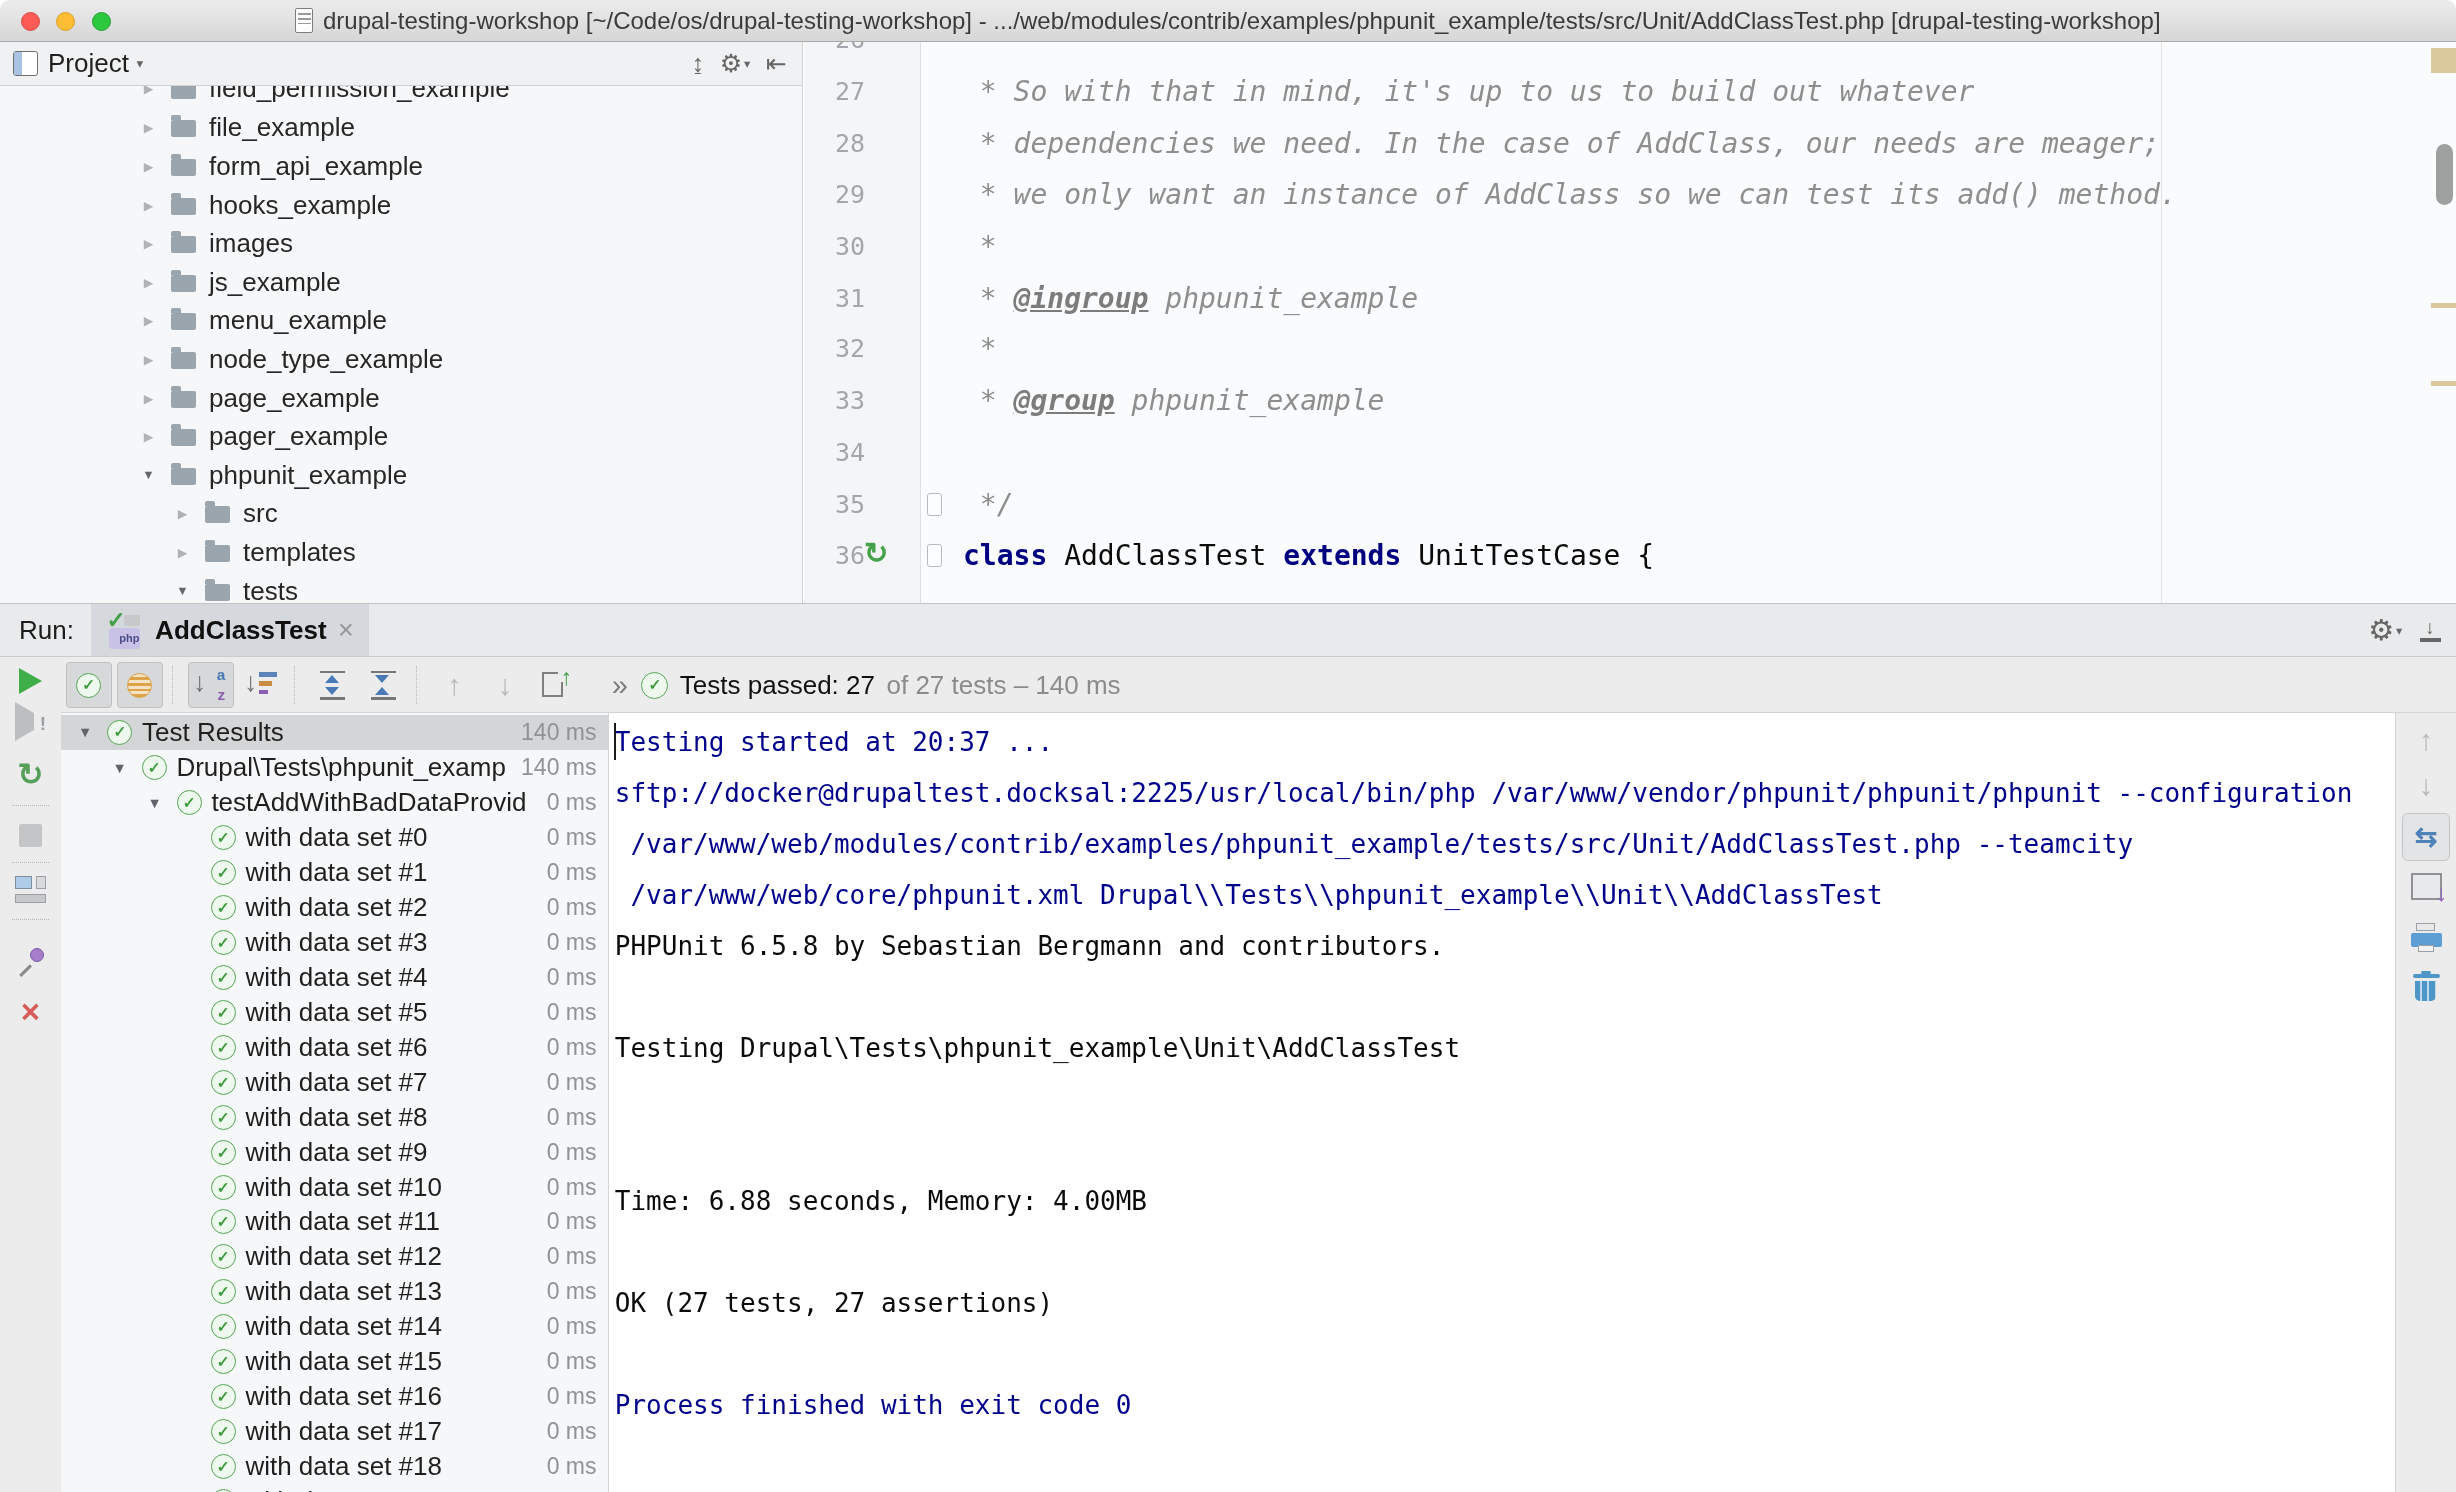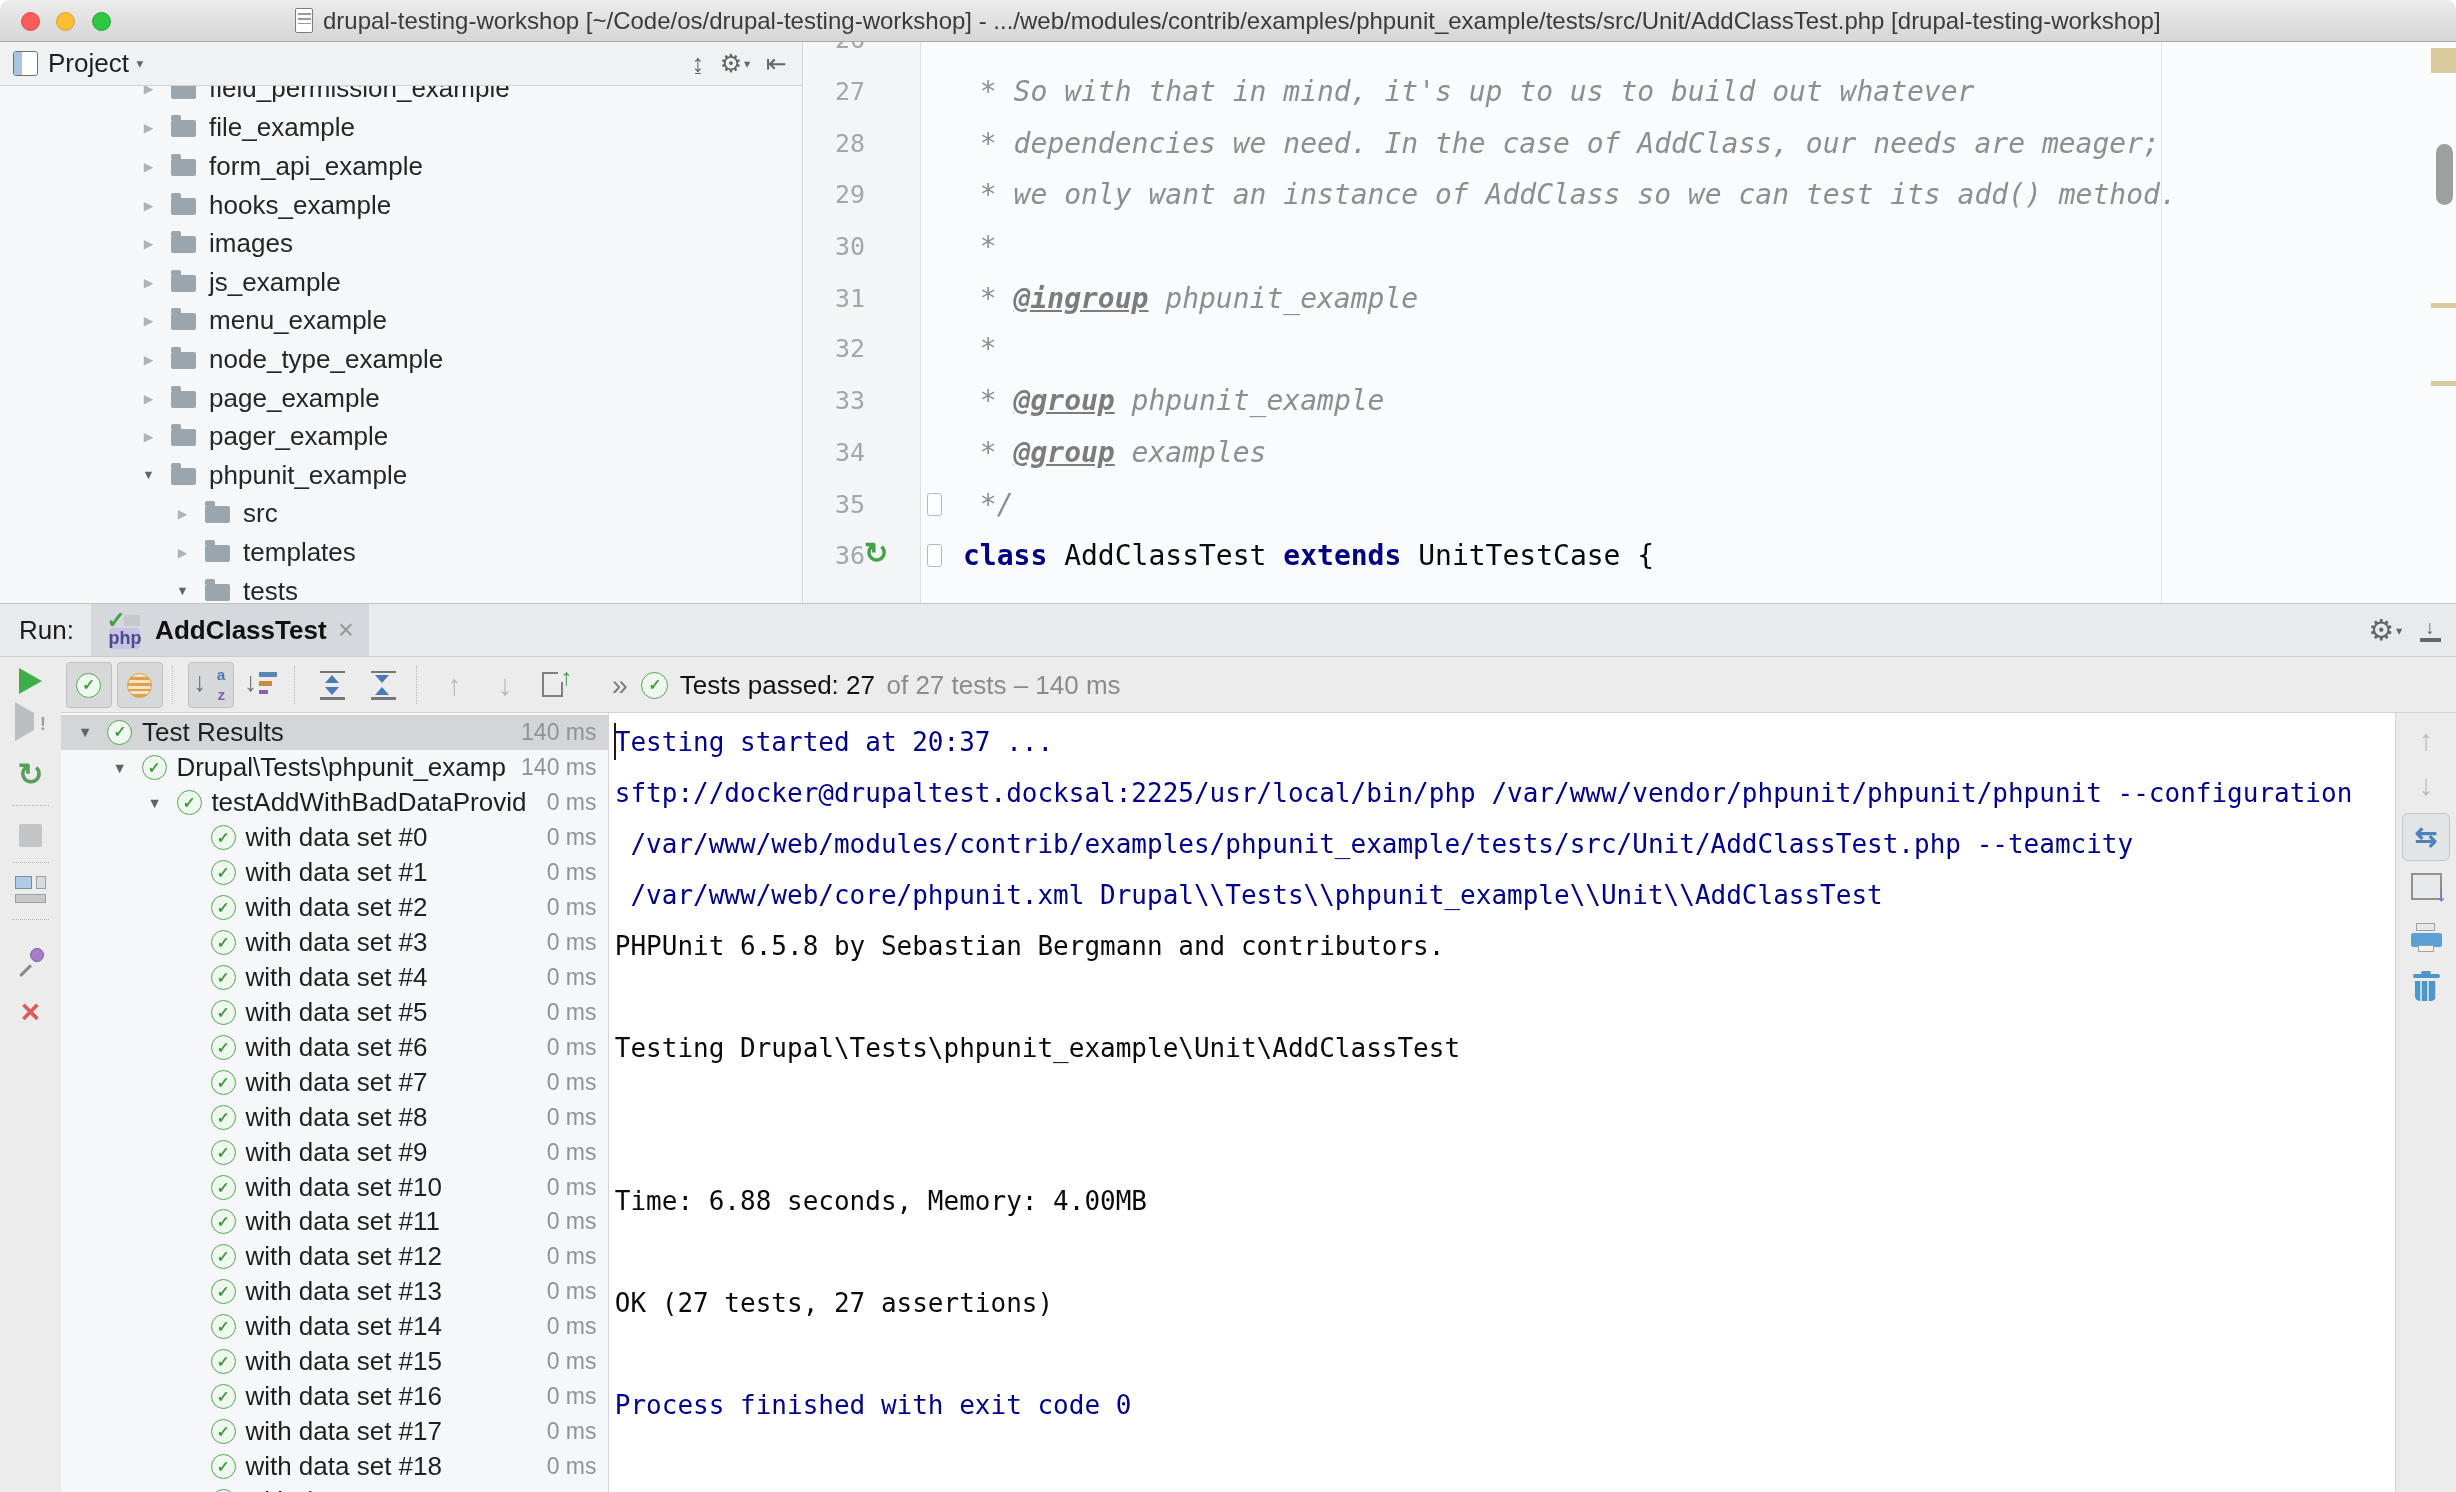--- a/index.html
+++ b/index.html
@@ -76,21 +76,21 @@
     background:#ececed; }
   .rp-tabs { position:absolute; left:0; right:0; top:0; height:53px; background:#e9eaeb;
     border-bottom:1px solid #c9cbcd; display:flex; align-items:center; }
   .runlabel { margin-left:19px; font-size:26px; color:#1c1c1c; }
   .runtab { margin-left:17.3px; height:100%; display:flex; align-items:center; background:#d5d8dc;
     padding:0 15.4px; gap:11.5px; }
   .php-ic { position:relative; width:37px; height:38px; flex:none; }
   .php-gray { position:absolute; top:3.8px; right:3.8px; width:15.4px; height:11.5px; background:#c6c8ca; }
   .php-check { position:absolute; top:-3.8px; left:0; color:#43a047; font-size:23px; font-weight:bold; }
   .php-badge { position:absolute; bottom:0; left:1.9px; width:31px; height:21px; background:#c8c3e6;
-    border-radius:3.8px; font-size:18px; font-weight:bold; color:#4d4a86; text-align:left; line-height:21px; }
+    border-radius:3.8px; font-size:11px; font-weight:bold; color:#4d4a86; text-align:right; line-height:21px; }
   .tabtitle { font-size:26px; font-weight:600; color:#101010; white-space:nowrap; }
   .tabclose { font-size:27px; color:#979797; line-height:1; }
   .tab-right { margin-left:auto; margin-right:15.4px; display:flex; align-items:center; gap:17.3px; }
   .hideb { display:flex; flex-direction:column; align-items:center; line-height:1; }
   .hideb .ar { font-size:19px; color:#666; font-weight:bold; }
   .hideb .bar { width:21px; height:3.8px; background:#666; margin-top:1px; }
 
   .rp-body { position:absolute; top:54px; left:0; right:0; bottom:0; }
   .vtoolbar { position:absolute; left:0; top:0; bottom:0; width:61px; background:#ececed;
     display:flex; flex-direction:column; align-items:center; }
@@ -338,21 +338,20 @@
       <div class="eline" style="top:281px">
         <span class="lnum">32</span>
         <span class="ecode doc"> *</span>
       </div>
       <div class="eline" style="top:333px">
         <span class="lnum">33</span>
         <span class="ecode doc"><span> * </span><span class="doctag">@group</span><span> phpunit_example</span></span>
       </div>
       <div class="eline" style="top:385px">
         <span class="lnum">34</span>
-        <span class="ecode doc"><span> * </span><span class="doctag">@group</span><span> examples</span></span>
       </div>
       <div class="eline" style="top:437px">
         <span class="lnum">35</span>
         <span class="foldbox"></span>
         <span class="ecode doc"> */</span>
       </div>
       <div class="eline" style="top:488px">
         <span class="lnum">36</span>
         <span class="runmark">↻</span>
         <span class="foldbox"></span>

